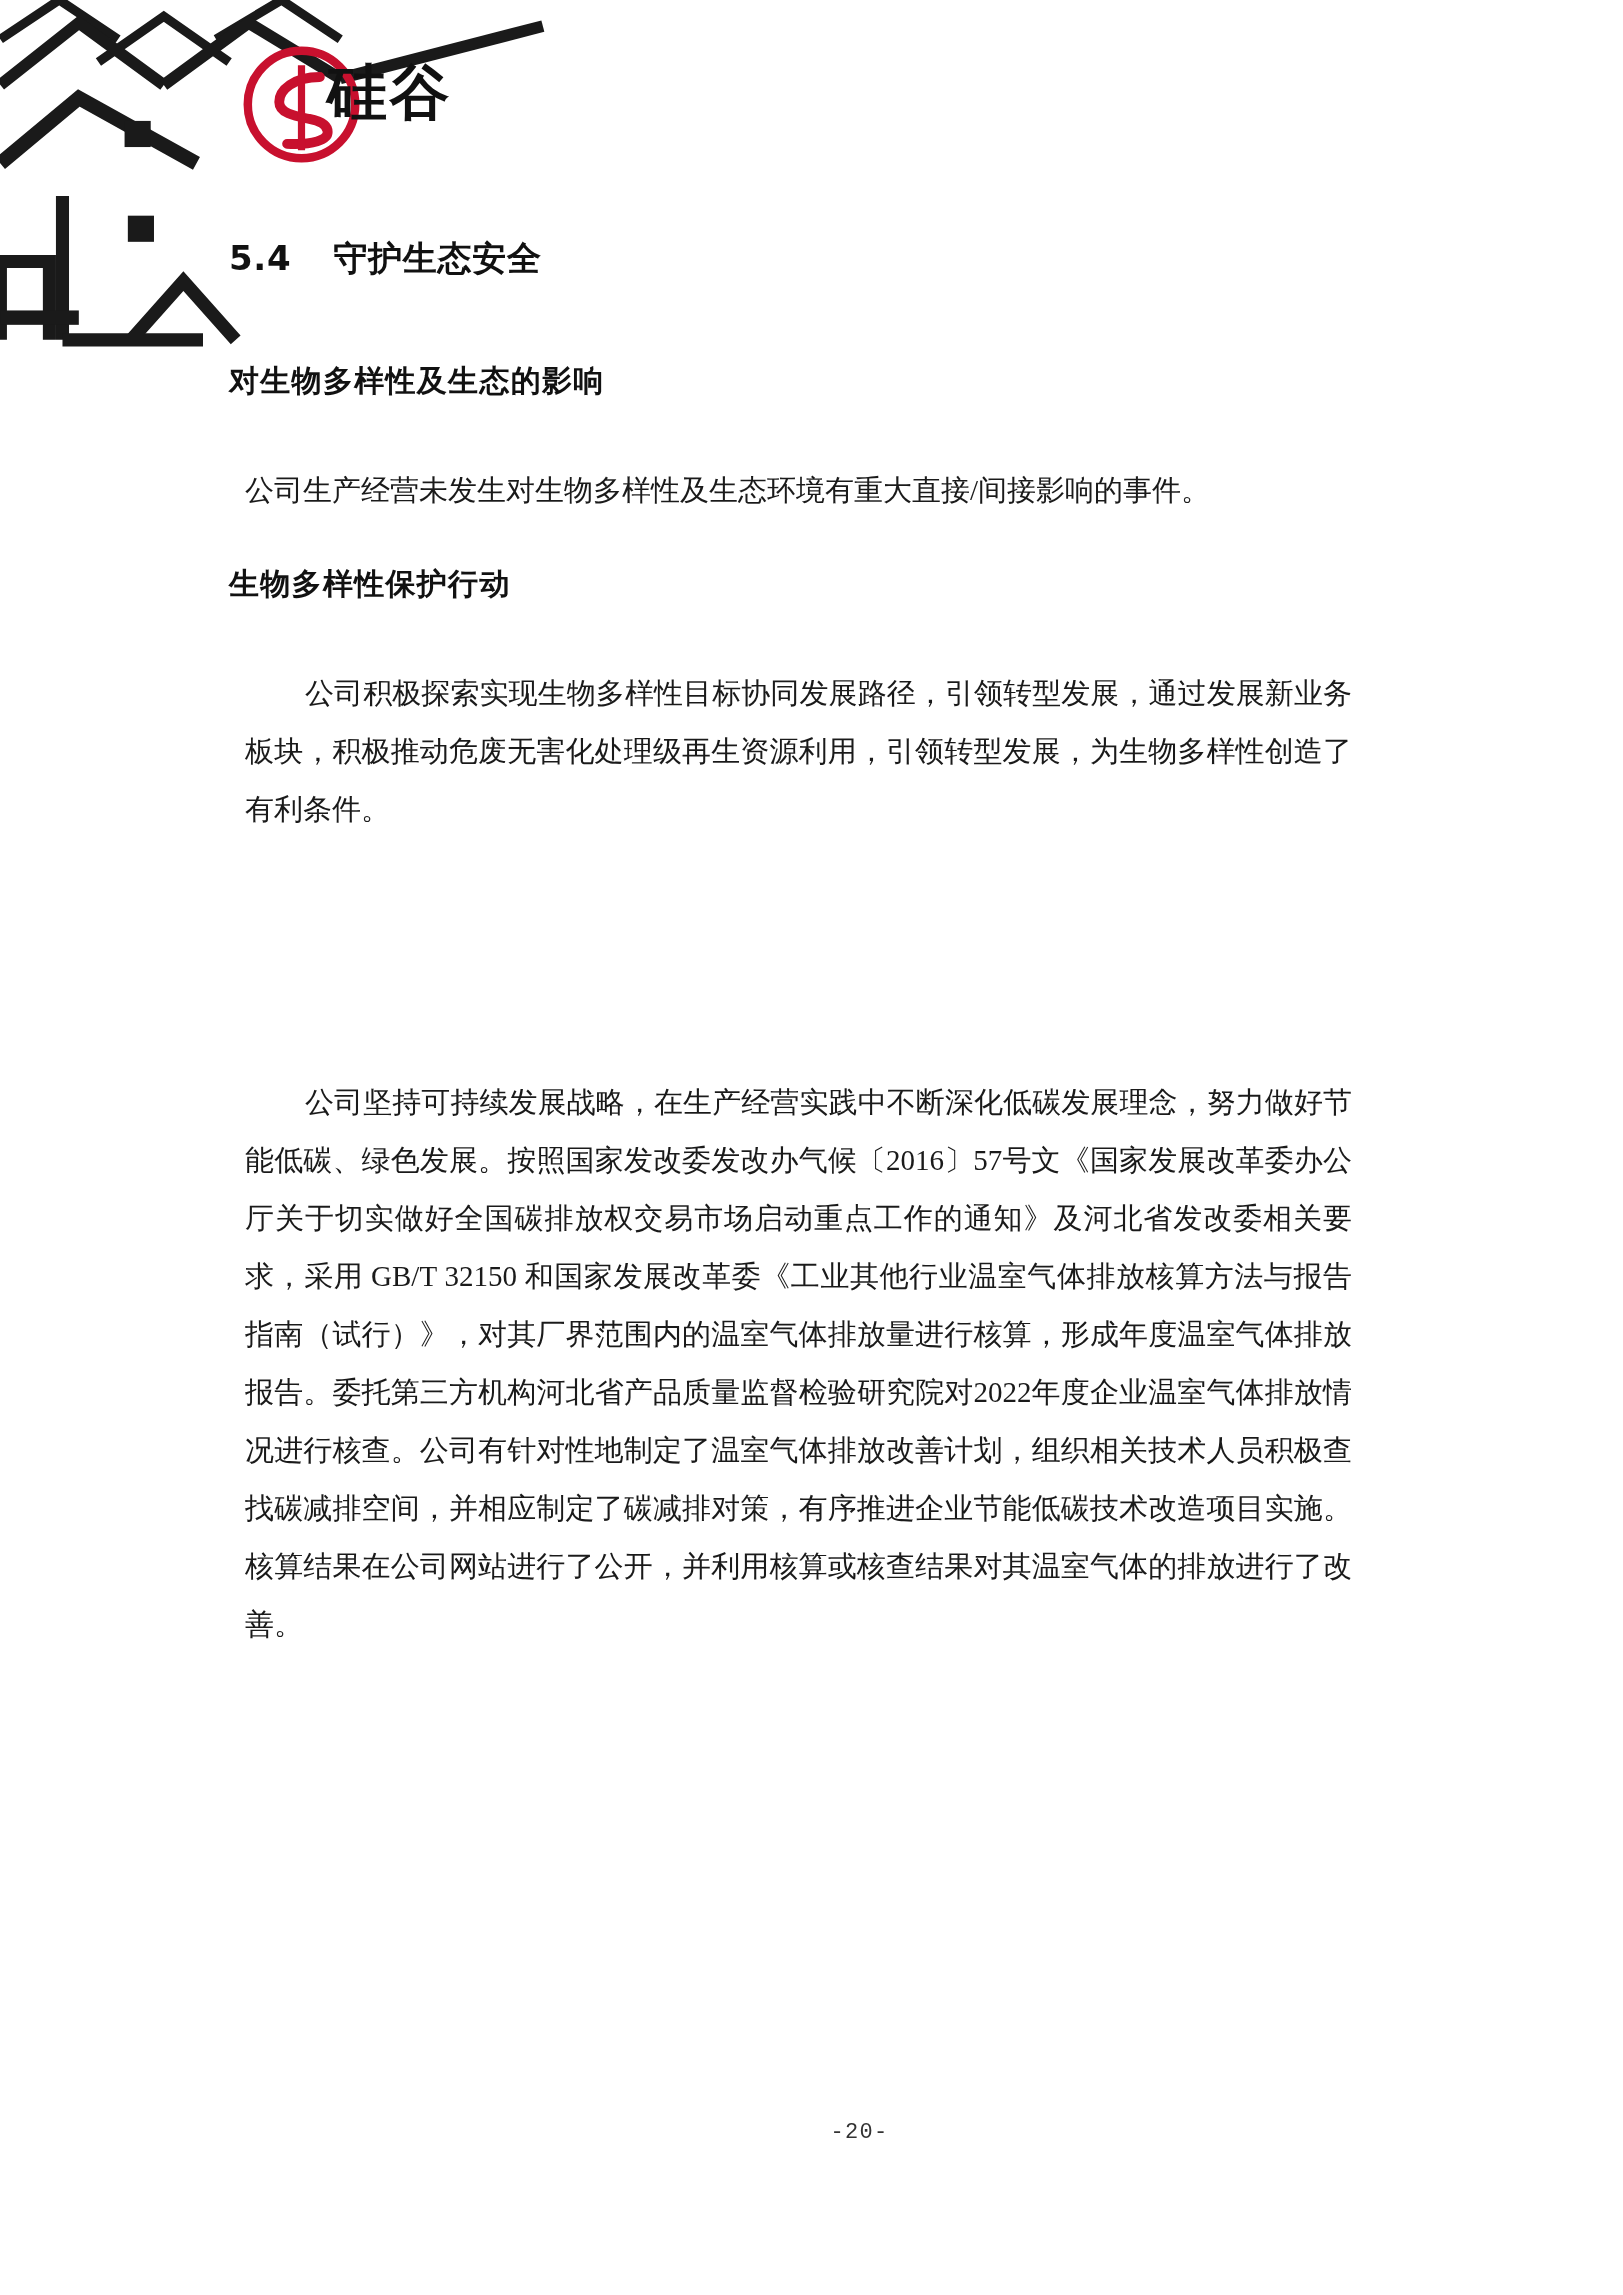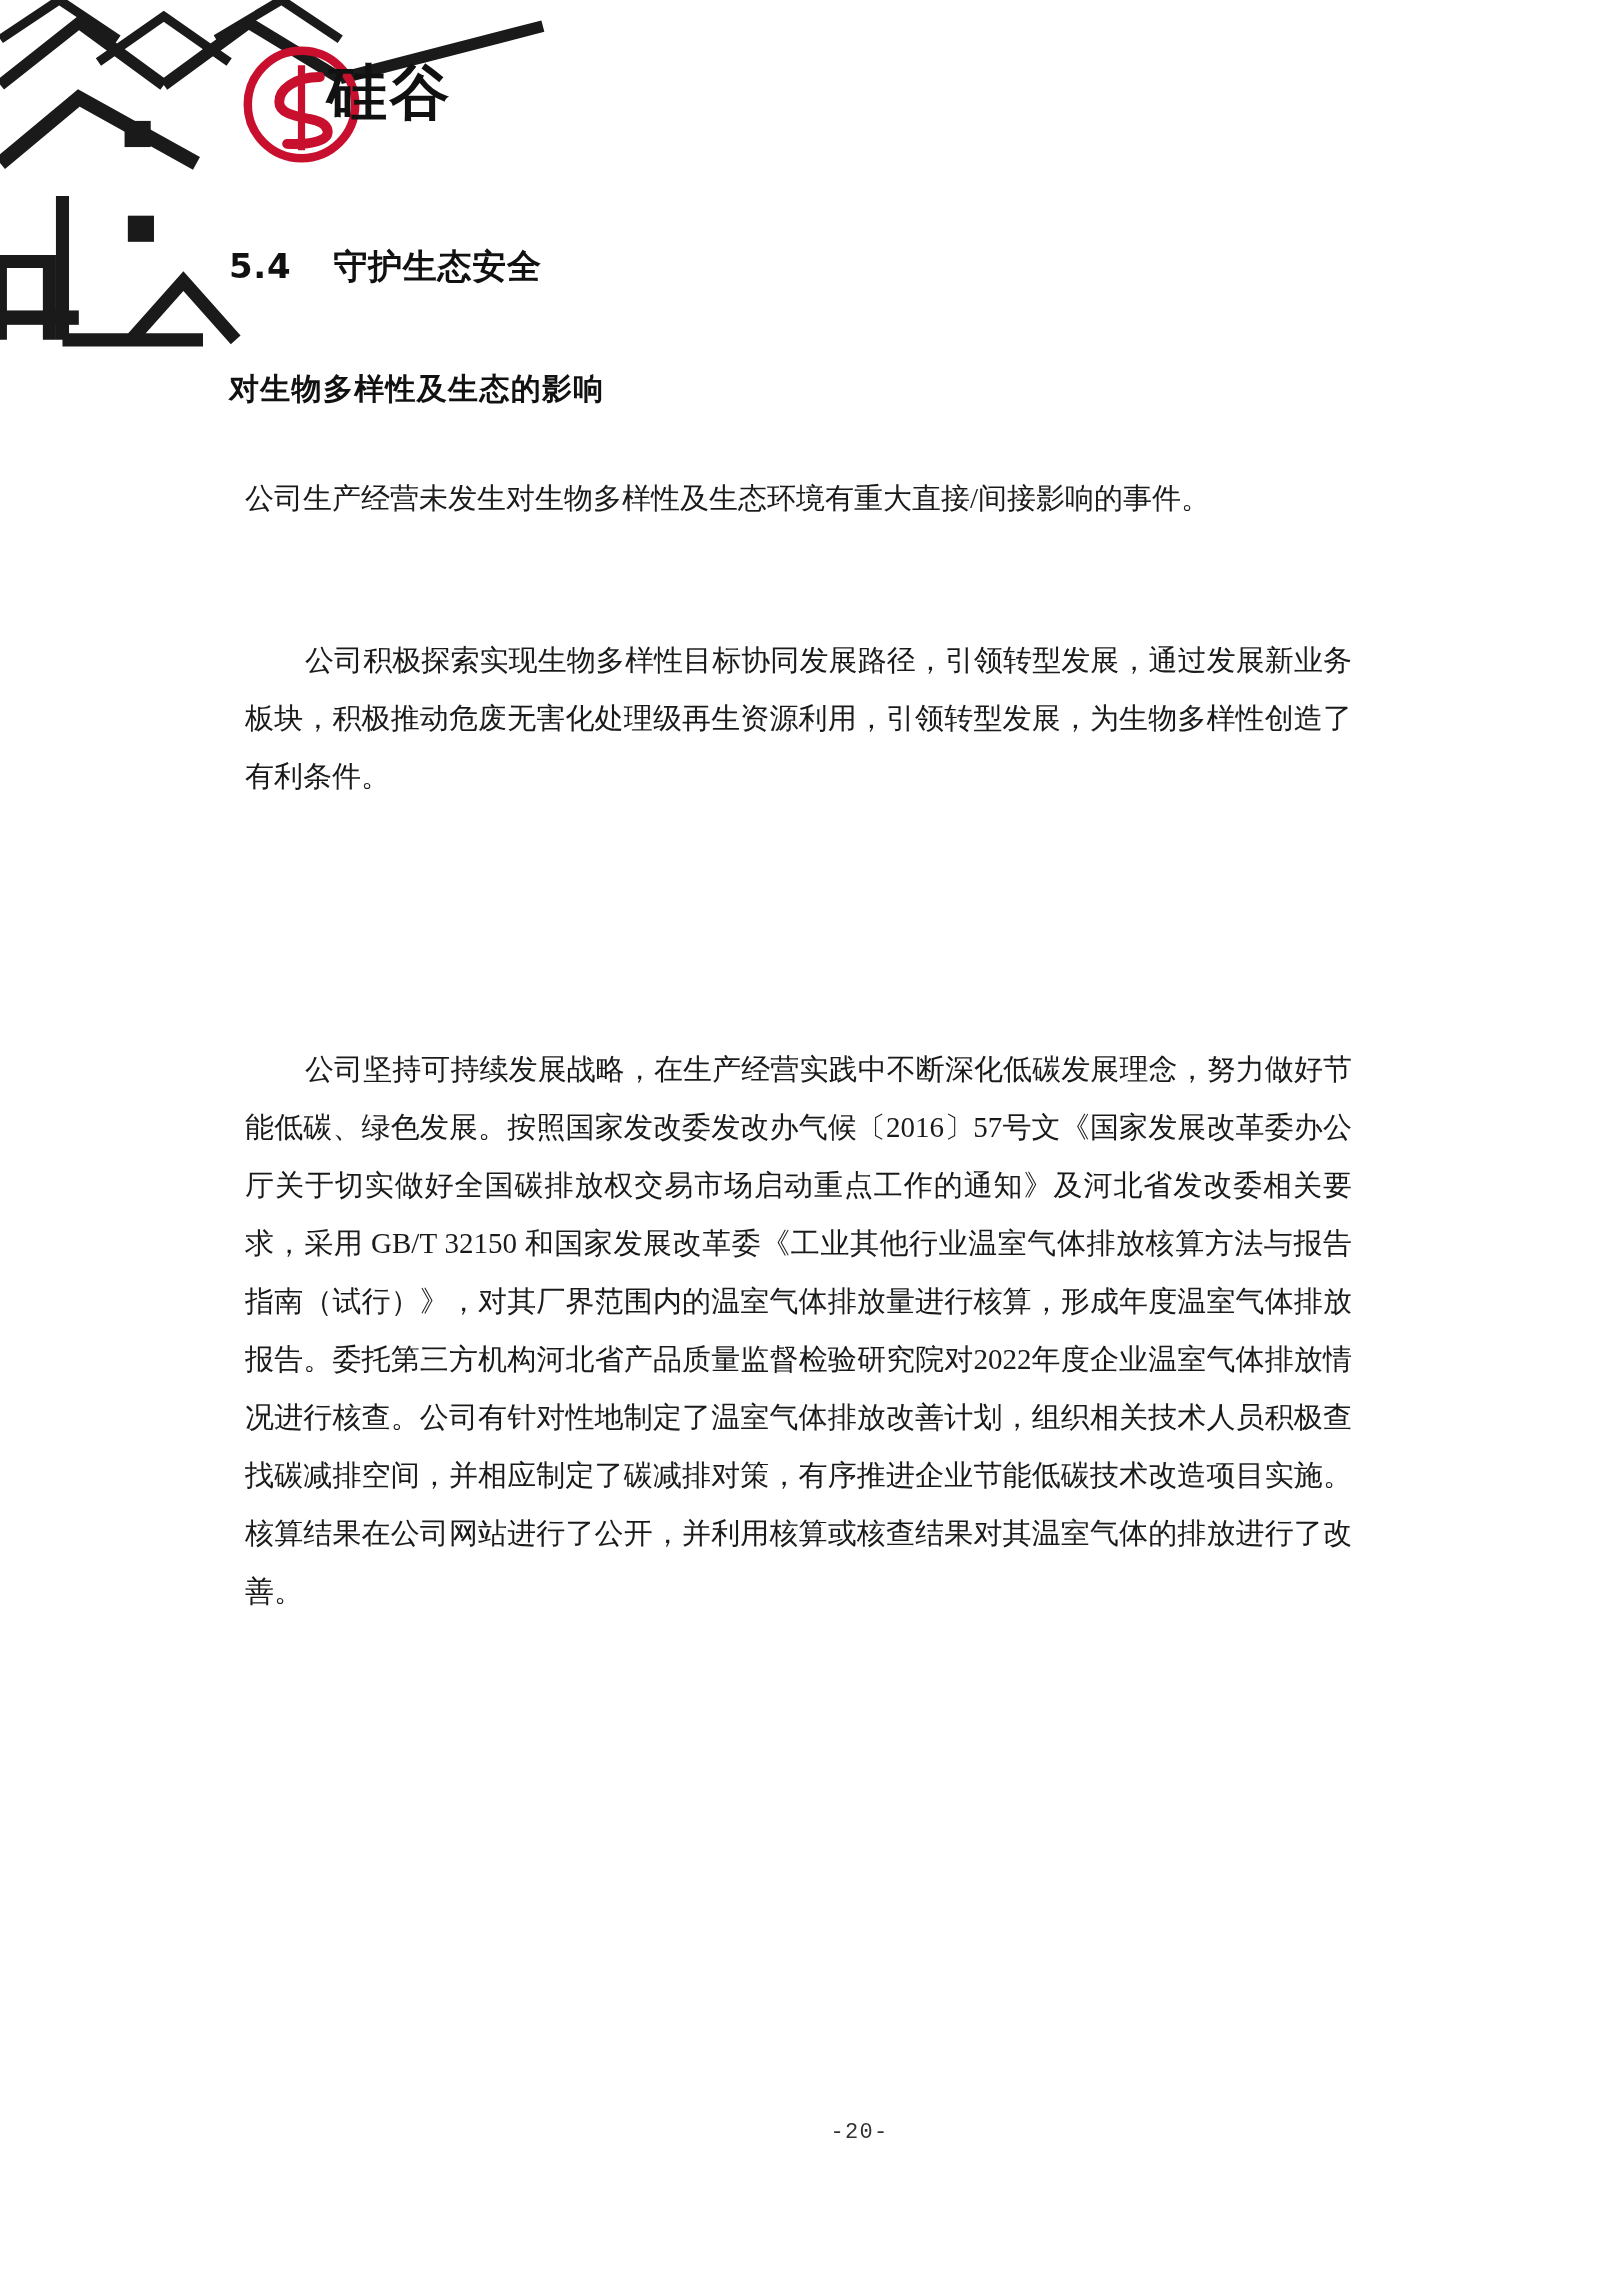--- a/index.html
+++ b/index.html
@@ -55,21 +55,21 @@
     left: 229px;
     top: 236px;
     width: 1139px;
   }
 
   h2.section-title {
     font-family: "DejaVu Sans", sans-serif;
     font-size: 34px;
     font-weight: bold;
     color: #111111;
-    margin: 8px 0 0 0;
+    margin: 0 0 0 0;
     letter-spacing: 0.7px;
   }
 
   .sub-head {
     font-family: "Liberation Serif", serif;
     font-weight: bold;
     font-size: 30px;
     color: #111111;
     letter-spacing: 1.3px;
     margin: 0;
@@ -159,20 +159,21 @@
     <div class="gap-l"></div>
 
     <div class="sub-head">对生物多样性及生态的影响</div>
 
     <div class="gap-m"></div>
 
     <p class="body-text">公司生产经营未发生对生物多样性及生态环境有重大直接/间接影响的事件。</p>
 
     <div class="gap-s"></div>
 
+    <div class="sub-head">生物多样性保护行动</div>
 
     <div class="gap-m"></div>
 
     <p class="body-text indent">公司积极探索实现生物多样性目标协同发展路径，引领转型发展，通过发展新业务板块，积极推动危废无害化处理级再生资源利用，引领转型发展，为生物多样性创造了有利条件。</p>
 
     <div class="gap-xl"></div>
 
 
     <div class="gap-l"></div>
 

